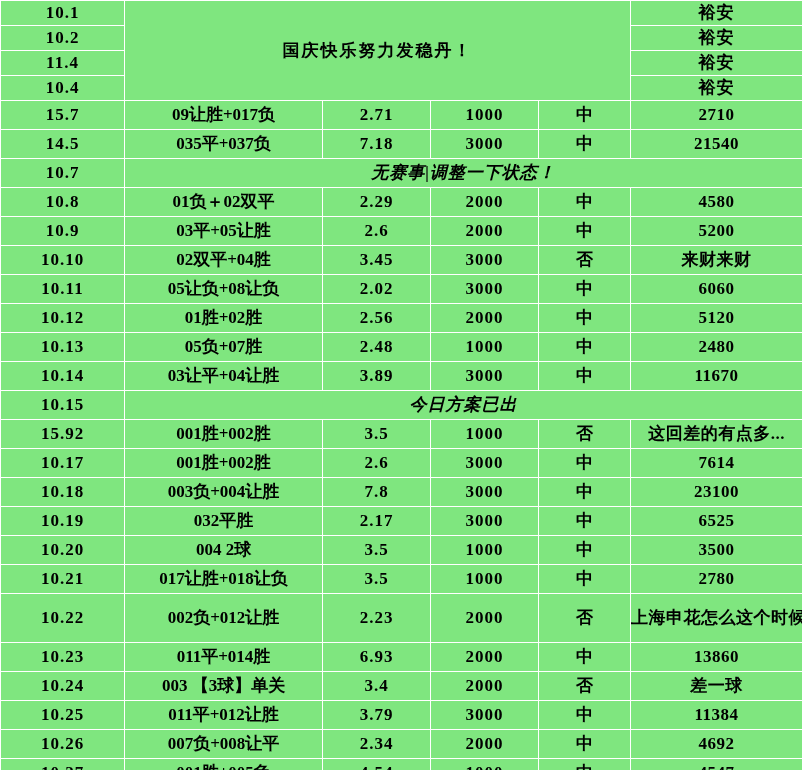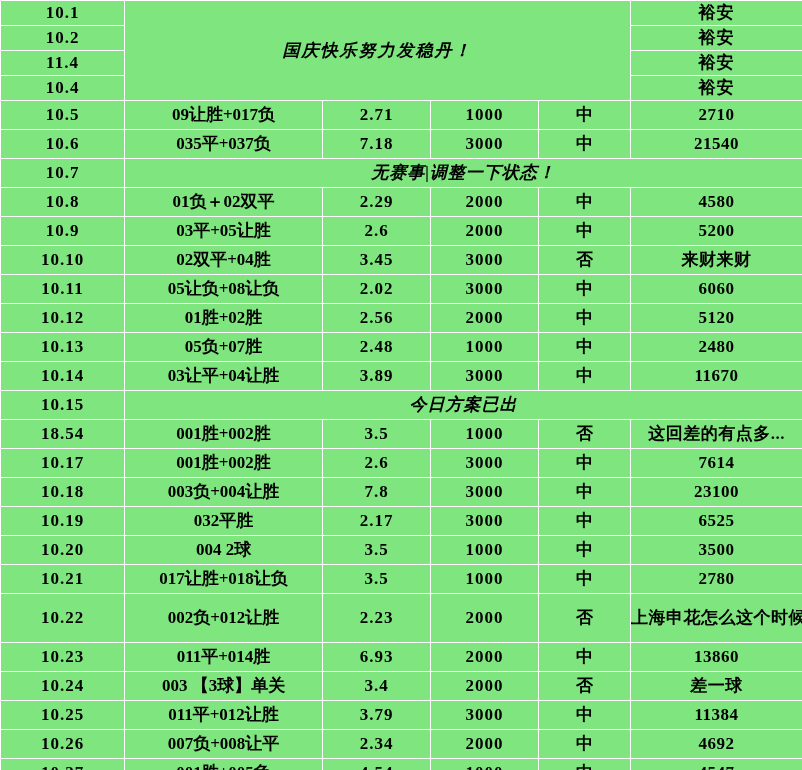--- a/index.html
+++ b/index.html
@@ -55,21 +55,20 @@
   tr.r-normal td { height: 28px; }
   tr.r-tall td { height: 48px; text-align: center; }
   tr.r-head td { height: 24px; }
 
   td.title-cell {
     font-size: 31px;
     color: #ffffff;
     font-weight: bold;
     letter-spacing: 2px;
     font-family: "Liberation Sans", "DejaVu Sans", sans-serif;
-    font-style: italic;
   }
   td.brand {
     font-size: 17px;
     letter-spacing: 1px;
     font-family: Liberation Serif, serif;
   }
   td.note {
     font-size: 17px;
     letter-spacing: 1px;
     font-style: italic;
@@ -103,30 +102,30 @@
       <tr class="r-head">
         <td class="date">11.4</td>
         <td class="brand">裕安</td>
       </tr>
       <tr class="r-head">
         <td class="date">10.4</td>
         <td class="brand">裕安</td>
       </tr>
 
       <tr class="r-normal">
-        <td class="date">10.5</td>
+        <td class="date">15.7</td>
         <td class="pick">09让胜+017负</td>
         <td class="odds">2.71</td>
         <td class="stake">1000</td>
         <td class="res">中</td>
         <td class="pay">2710</td>
       </tr>
 
       <tr class="r-normal">
-        <td class="date">10.6</td>
+        <td class="date">14.5</td>
         <td class="pick">035平+037负</td>
         <td class="odds">7.18</td>
         <td class="stake">3000</td>
         <td class="res">中</td>
         <td class="pay">21540</td>
       </tr>
 
       <tr class="r-normal">
         <td class="date">10.7</td>
         <td class="note" colspan="5">无赛事|调整一下状态！</td>
@@ -194,21 +193,21 @@
         <td class="res">中</td>
         <td class="pay">11670</td>
       </tr>
 
       <tr class="r-normal">
         <td class="date">10.15</td>
         <td class="note" colspan="5">今日方案已出</td>
       </tr>
 
       <tr class="r-normal">
-        <td class="date">18.54</td>
+        <td class="date">15.92</td>
         <td class="pick">001胜+002胜</td>
         <td class="odds">3.5</td>
         <td class="stake">1000</td>
         <td class="res">否</td>
         <td class="pay">这回差的有点多...</td>
       </tr>
 
       <tr class="r-normal">
         <td class="date">10.17</td>
         <td class="pick">001胜+002胜</td>

